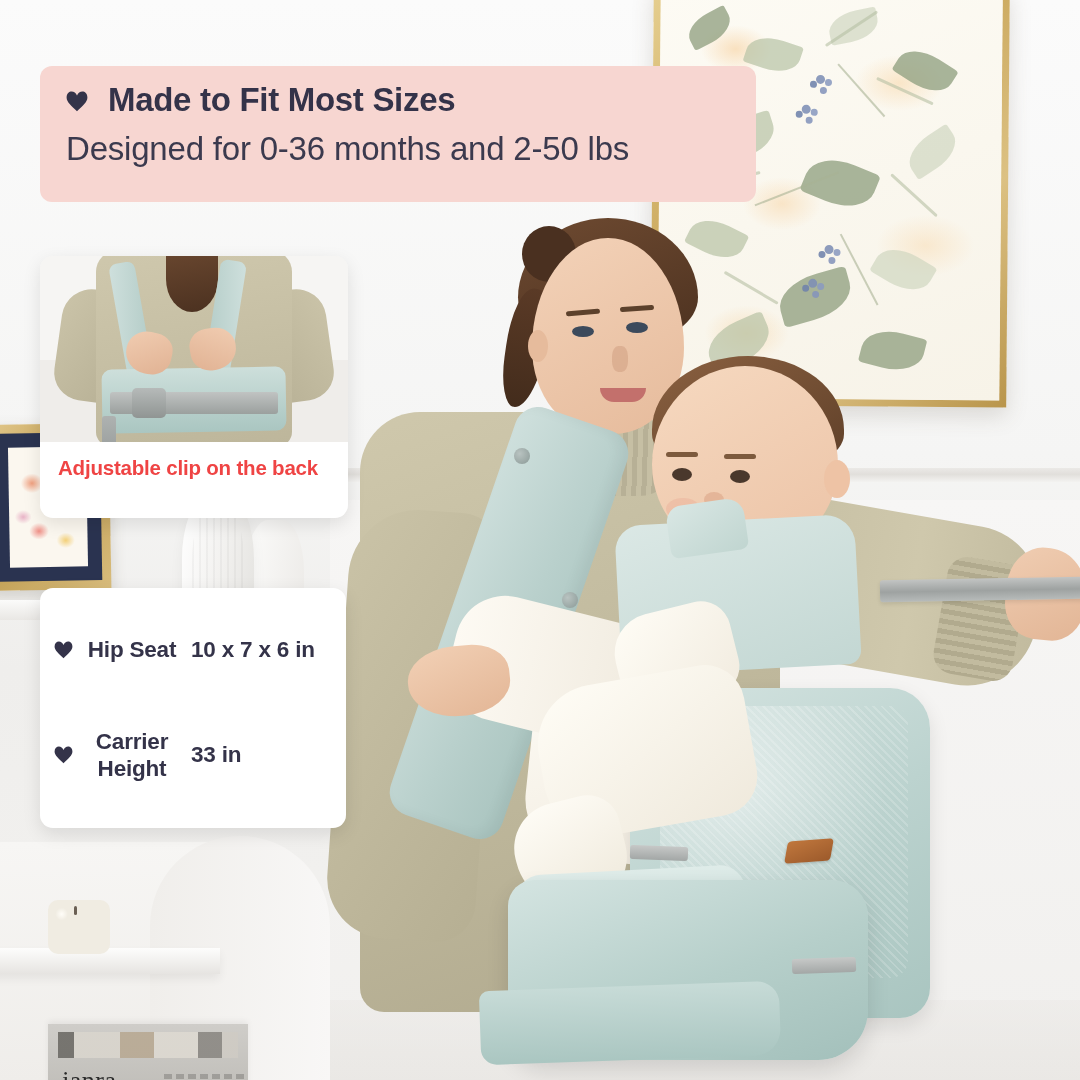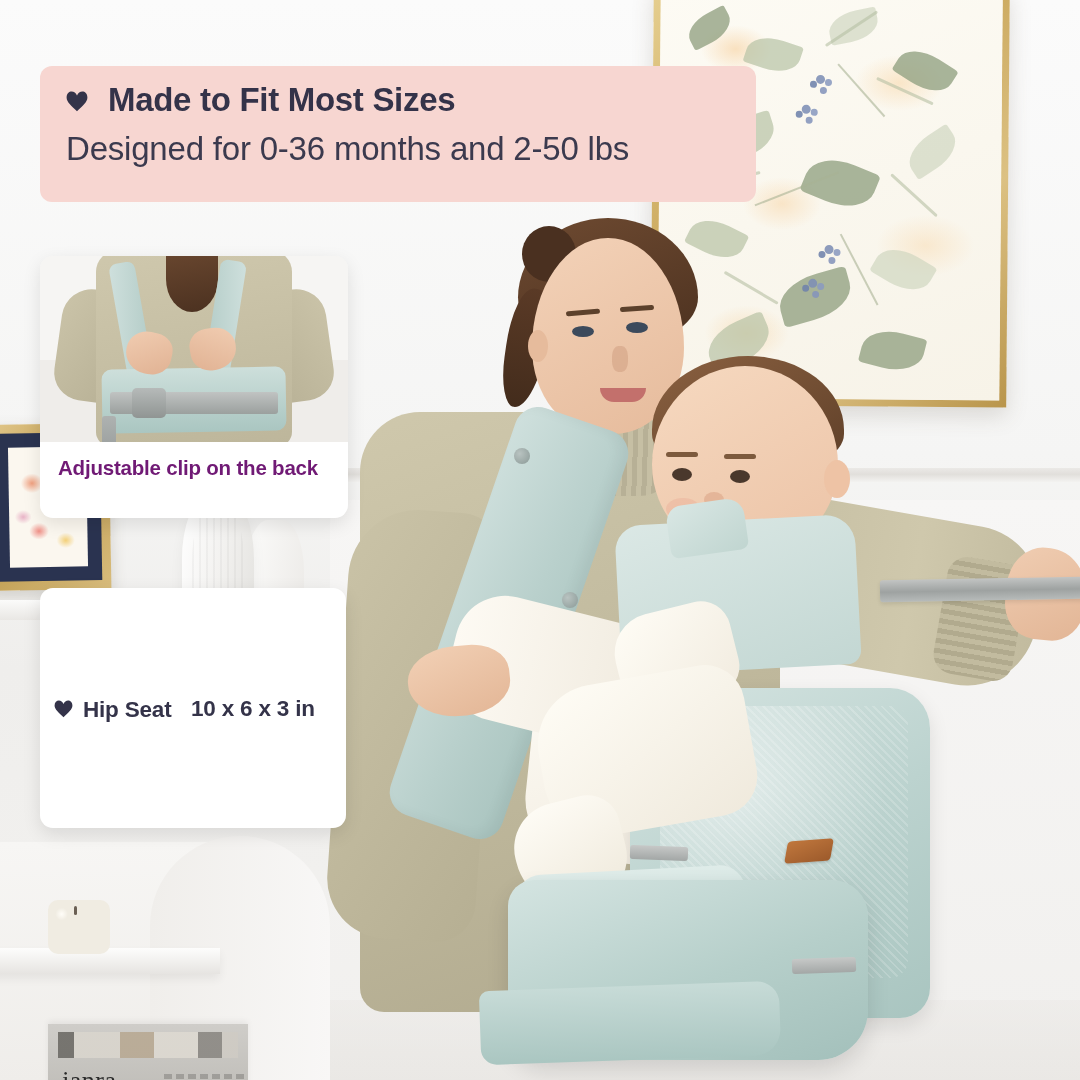--- a/index.html
+++ b/index.html
@@ -404,21 +404,21 @@
     position:absolute; left:40px; top:256px; width:308px; height:262px;
     background:#ffffff; border-radius:13px; overflow:hidden;
     box-shadow:0 6px 18px rgba(0,0,0,.10);
   }
   .inset-photo {
     position:relative; width:100%; height:186px; overflow:hidden;
     background:linear-gradient(180deg,#f3f2f0,#eceae6);
   }
   .inset-caption {
     padding:13px 18px 0 18px;
-    font-size:20.5px; font-weight:700; color:#701a75; line-height:1.24;
+    font-size:20.5px; font-weight:700; color:#ef4444; line-height:1.24;
     letter-spacing:-.2px;
   }
 
   
   .ib-wall { position:absolute; inset:0; background:linear-gradient(180deg,#f6f5f3 0 56%,#efedea 56% 100%); }
   .ib-torso {
     position:absolute; left:56px; top:-6px; width:196px; height:196px;
     background:linear-gradient(170deg,#cfc8ad,#bdb69b);
     border-radius:22px 22px 14px 14px;
   }
@@ -449,21 +449,21 @@
   .ib-hand-r { position:absolute; left:150px; top:72px; width:46px; height:42px;
     background:linear-gradient(210deg,#f1cdb2,#e0b192); border-radius:40% 46% 50% 44%; transform:rotate(-10deg); }
   .ib-tail { position:absolute; left:62px; top:160px; width:14px; height:46px;
     background:linear-gradient(180deg,#aeb2b1,#949997); border-radius:3px; }
 
   .specs-card {
     position:absolute; left:40px; top:588px; width:306px; height:240px;
     background:#ffffff; border-radius:13px;
     box-shadow:0 6px 18px rgba(0,0,0,.10);
     padding:16px 14px 14px 14px;
-    display:flex; flex-direction:column; justify-content:space-around;
+    display:flex; flex-direction:column; justify-content:space-around;text-align:center;
   }
   .spec-row { display:flex; align-items:center; gap:10px; }
   .spec-heart { width:19px; height:18px; flex:0 0 auto; }
   .spec-heart svg { display:block; width:19px; height:18px; }
   .spec-label {
     width:98px; flex:0 0 auto;
     font-size:22.5px; font-weight:700; color:#343349; line-height:1.2;
     letter-spacing:-.2px;
   }
   .spec-value {
@@ -630,20 +630,29 @@
 
   <div class="specs-card">
 
     <div class="spec-row">
       <span class="spec-heart">
         <svg viewBox="0 0 22 21" xmlns="http://www.w3.org/2000/svg">
           <path d="M11 20.2 C 5.4 14.6 0.6 11.1 0.6 6.4 C 0.6 2.6 3.2 0.6 5.6 0.6 C 8.0 0.6 9.9 2.2 11 4.6 C 12.1 2.2 14.0 0.6 16.4 0.6 C 18.8 0.6 21.4 2.6 21.4 6.4 C 21.4 11.1 16.6 14.6 11 20.2 Z" fill="#343349"></path>
         </svg>
       </span>
       <span class="spec-label">Hip Seat</span>
-      <span class="spec-value">10 x 6 x 3 in</span>
-    </div>
-
-
+      <span class="spec-value">10 x 7 x 6 in</span>
+    </div>
+
+
+    <div class="spec-row">
+      <span class="spec-heart">
+        <svg viewBox="0 0 22 21" xmlns="http://www.w3.org/2000/svg">
+          <path d="M11 20.2 C 5.4 14.6 0.6 11.1 0.6 6.4 C 0.6 2.6 3.2 0.6 5.6 0.6 C 8.0 0.6 9.9 2.2 11 4.6 C 12.1 2.2 14.0 0.6 16.4 0.6 C 18.8 0.6 21.4 2.6 21.4 6.4 C 21.4 11.1 16.6 14.6 11 20.2 Z" fill="#343349"></path>
+        </svg>
+      </span>
+      <span class="spec-label">Carrier Height</span>
+      <span class="spec-value">33 in</span>
+    </div>
 
   </div>
 
 </div>
 
 </body></html>

